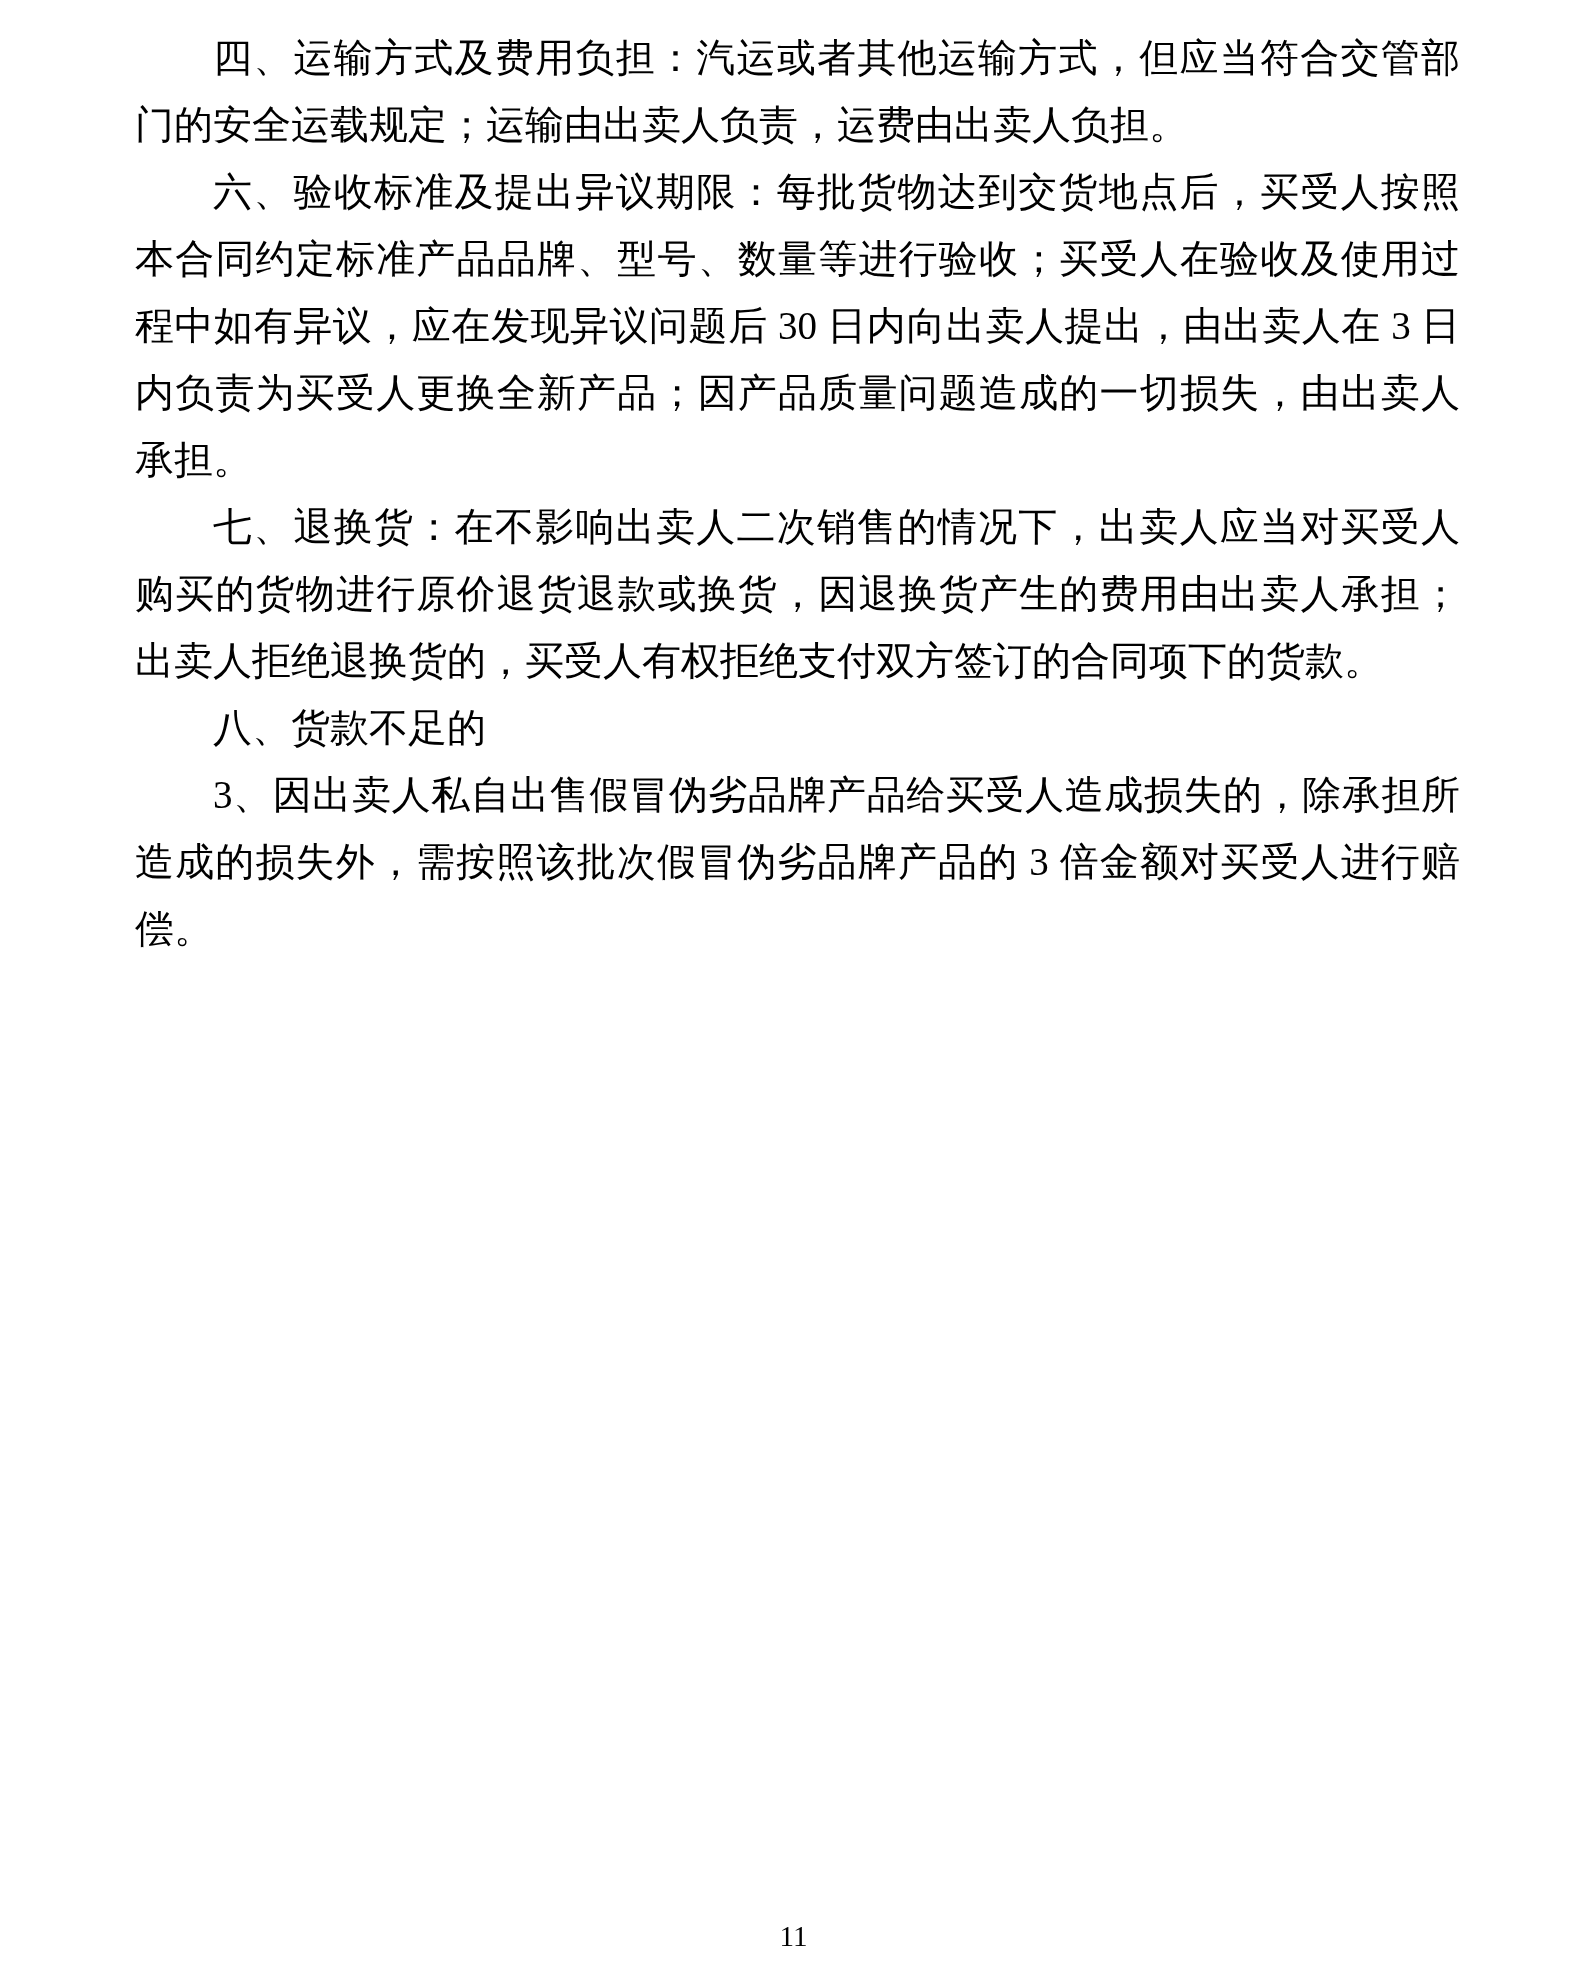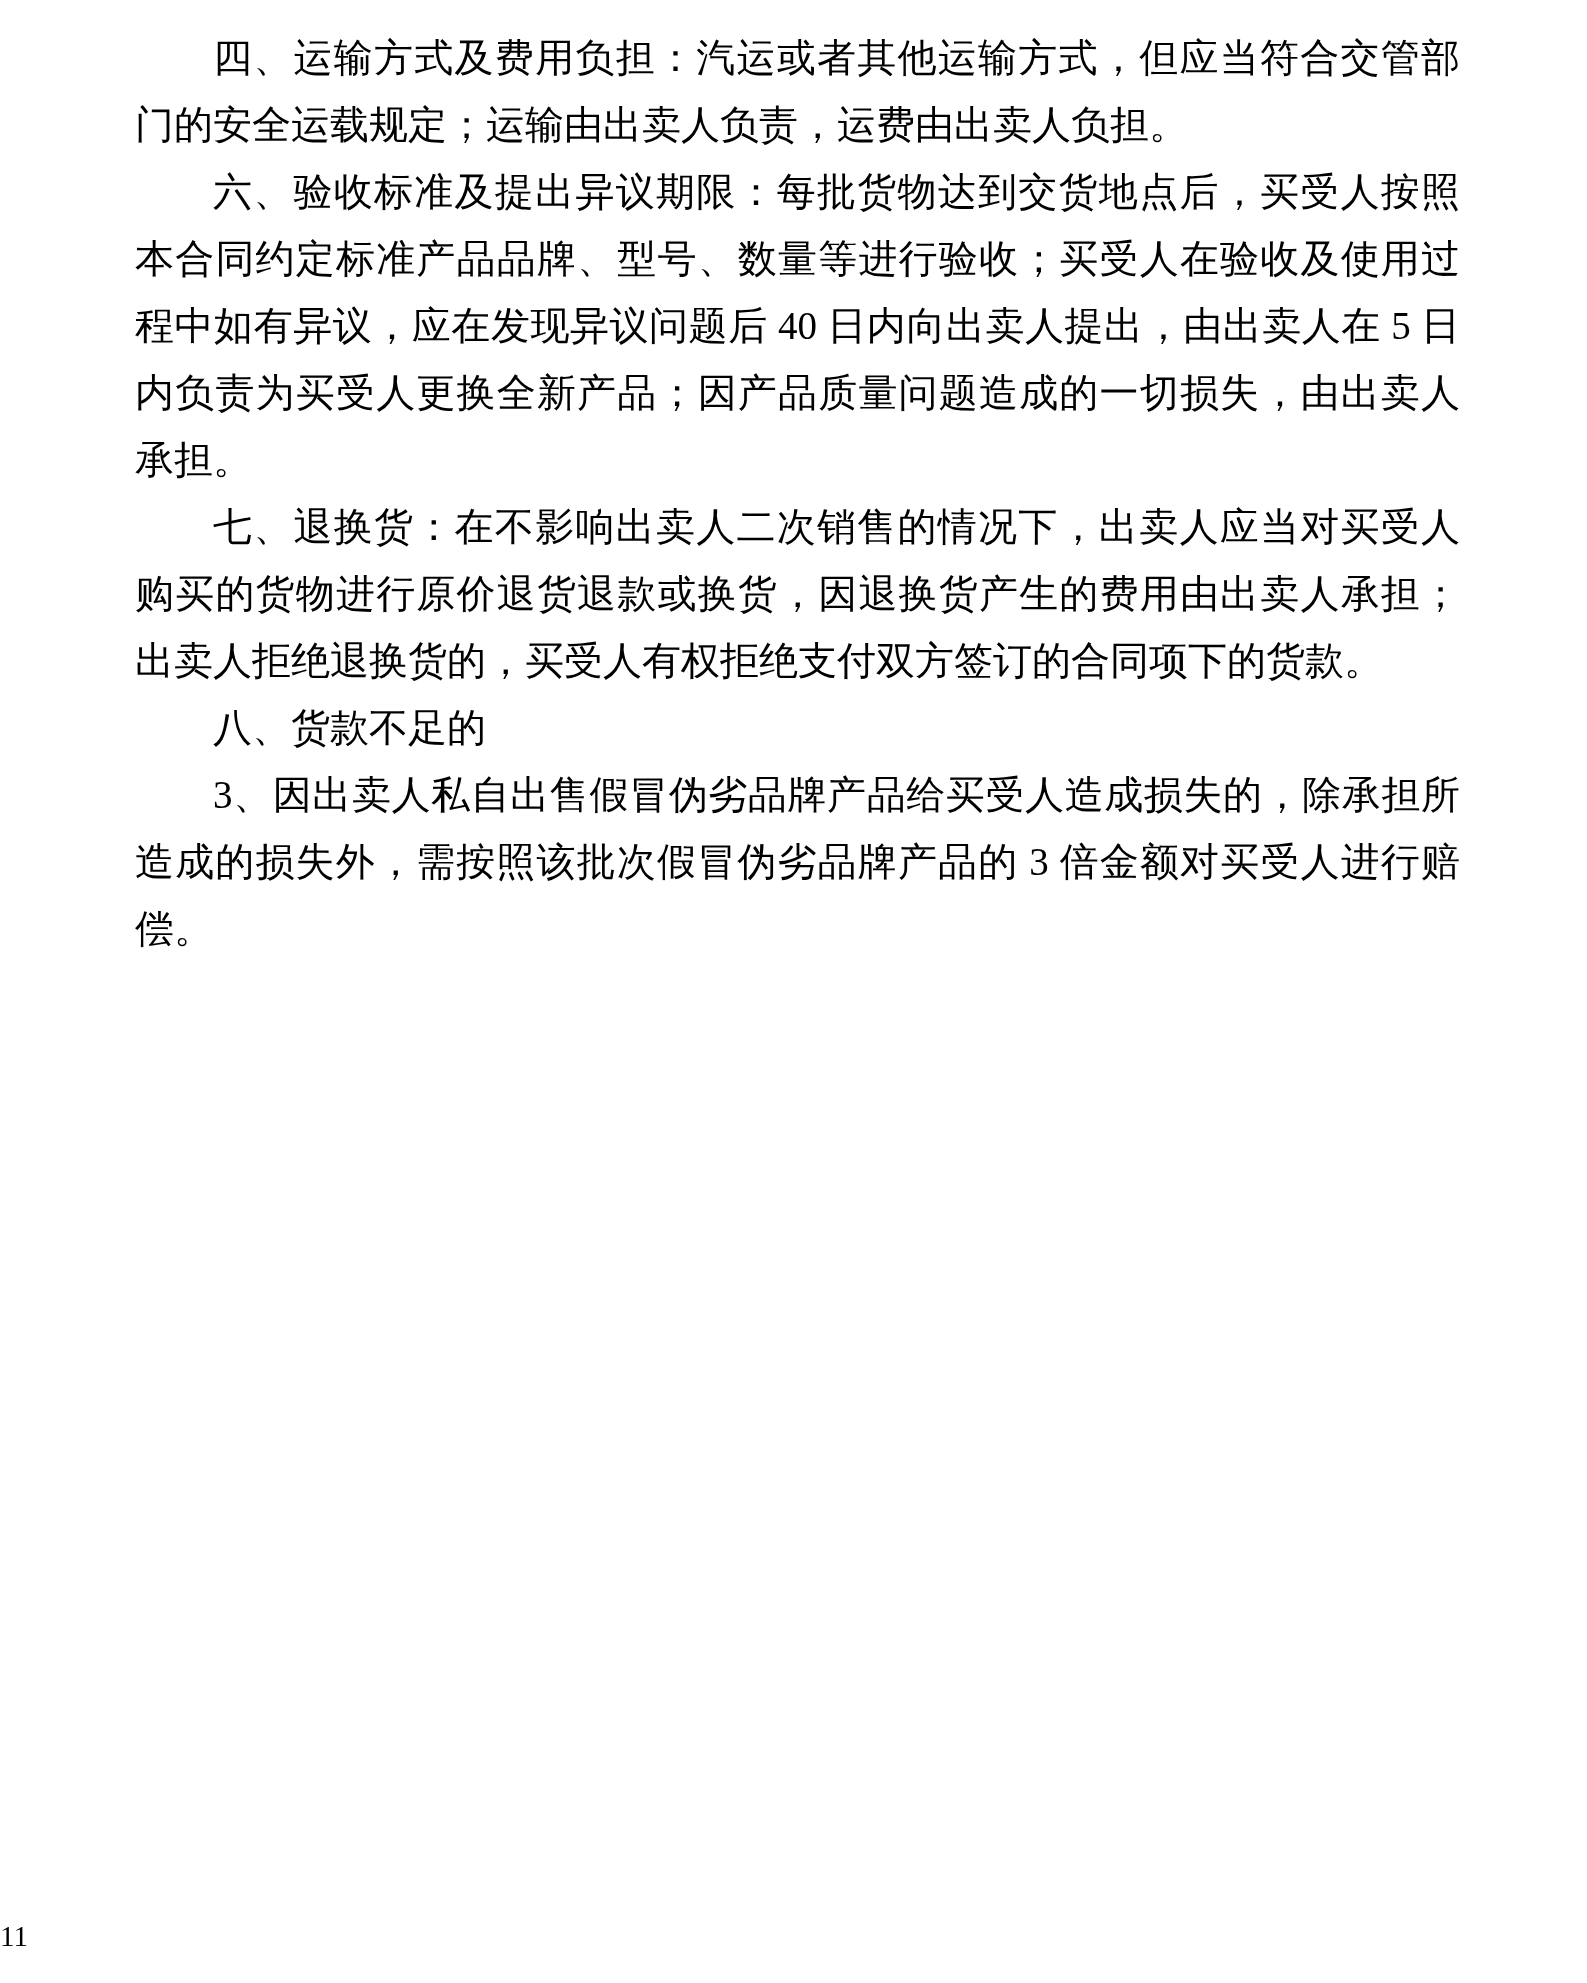--- a/index.html
+++ b/index.html
@@ -34,30 +34,31 @@
     word-break: break-all;
   }
   .para span.bold {
     font-weight: bold;
   }
   .page-footer {
     position: absolute;
     left: 0;
     right: 0;
     bottom: 32px;
+    text-align: center;
     font-size: 29px;
     line-height: 1;
     color: #000000;
   }
 </style>
 </head>
 <body>
 
 <div class="page">
   <div class="doc-body">
       <p class="para"><span>四、运输方式及费用负担：汽运或者其他运输方式，但应当符合交管部门的安全运载规定；运输由出卖人负责，运费由出卖人负担。</span></p>
-      <p class="para"><span>六、验收标准及提出异议期限：每批货物达到交货地点后，买受人按照本合同约定标准产品品牌、型号、数量等进行验收；买受人在验收及使用过程中如有异议，应在发现异议问题后 40 日内向出卖人提出，由出卖人在 5 日内负责为买受人更换全新产品；因产品质量问题造成的一切损失，由出卖人承担。</span></p>
+      <p class="para"><span>六、验收标准及提出异议期限：每批货物达到交货地点后，买受人按照本合同约定标准产品品牌、型号、数量等进行验收；买受人在验收及使用过程中如有异议，应在发现异议问题后 30 日内向出卖人提出，由出卖人在 3 日内负责为买受人更换全新产品；因产品质量问题造成的一切损失，由出卖人承担。</span></p>
       <p class="para"><span>七、退换货：在不影响出卖人二次销售的情况下，出卖人应当对买受人购买的货物进行原价退货退款或换货，因退换货产生的费用由出卖人承担；出卖人拒绝退换货的，买受人有权拒绝支付双方签订的合同项下的货款。</span></p>
       <p class="para"><span>八、货款不足的</span></p>
       <p class="para"><span>3、因出卖人私自出售假冒伪劣品牌产品给买受人造成损失的，除承担所造成的损失外，需按照该批次假冒伪劣品牌产品的 3 倍金额对买受人进行赔偿。</span></p>
     </div>
   <div class="page-footer">11</div>
 </div>
 
 </body></html>

